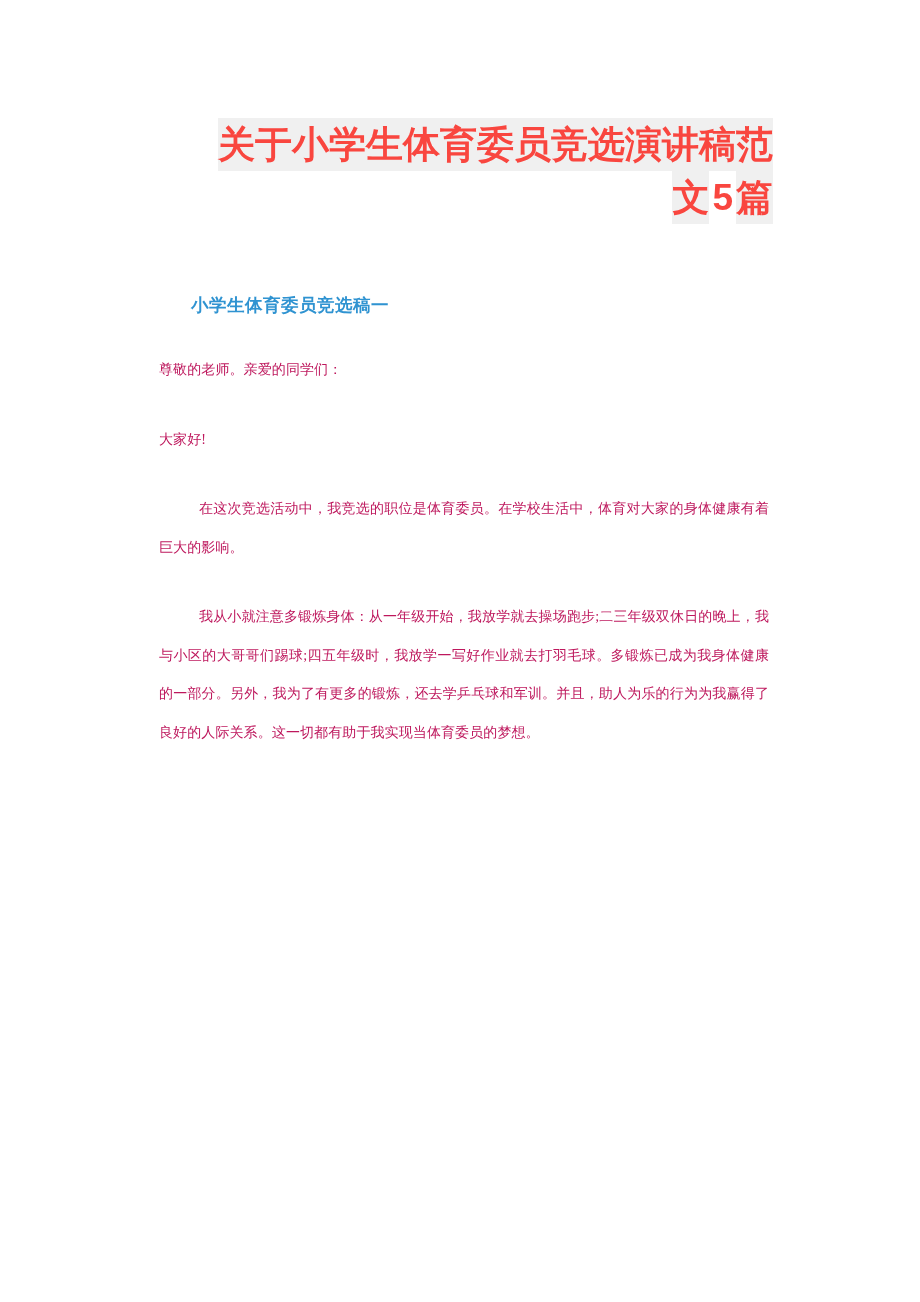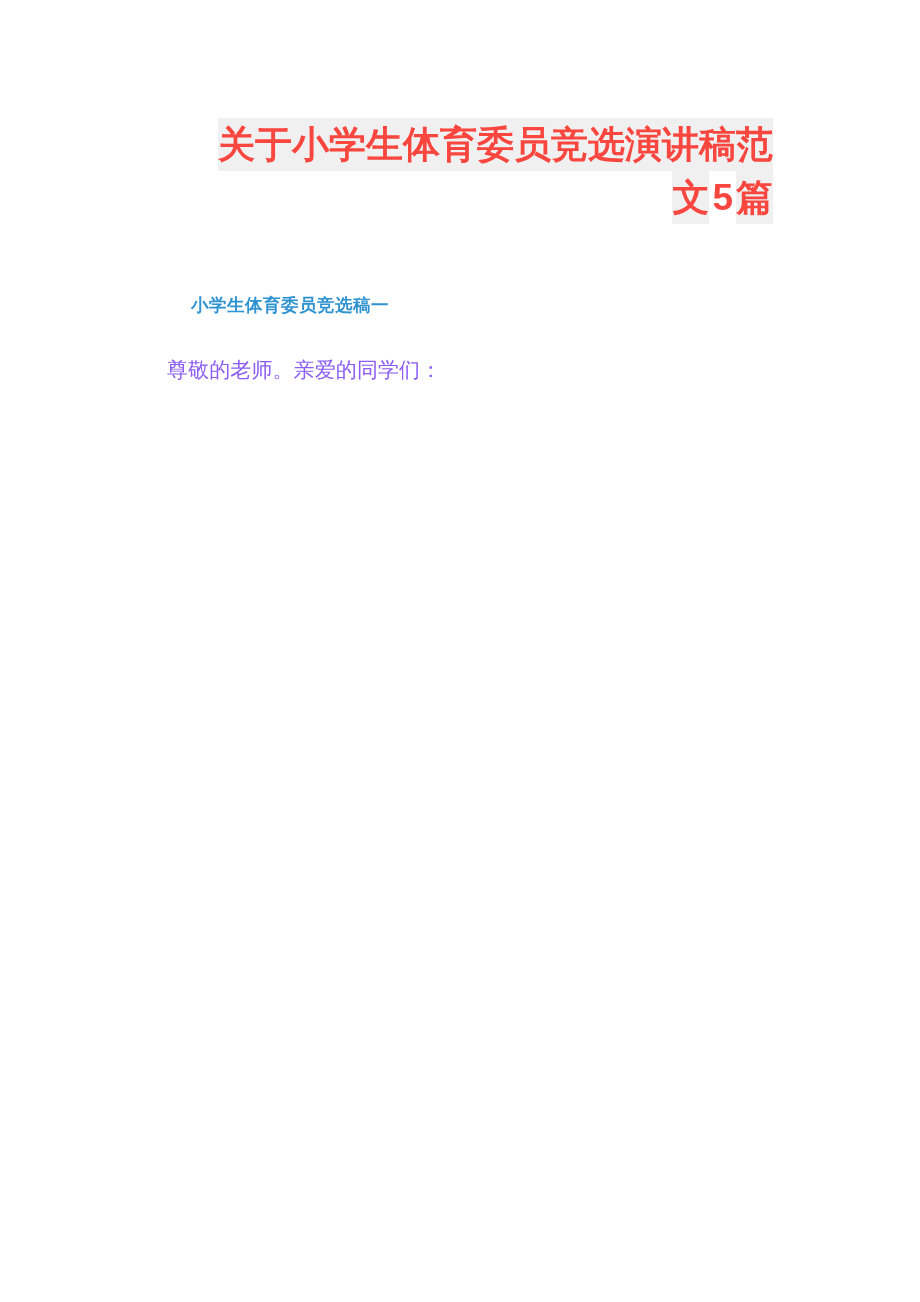--- a/index.html
+++ b/index.html
@@ -63,26 +63,26 @@
     font-family: Liberation Serif, serif;
     font-weight: bold;
     font-size: 17.5px;
     line-height: 30px;
     color: #2f93d1;
     letter-spacing: 0.5px;
   }
 
   
   .para {
-    margin: 12px;
+    margin: 4px;
     padding: 0;
     font-family: "Liberation Serif", "DejaVu Serif", serif;
-    font-size: 21px;
+    font-size: 14px;
     line-height: 38.5px;
-    color: #8b5cf6;
+    color: #be185d;
     text-align: justify;
     text-justify: inter-ideograph;
     word-break: break-all;
     letter-spacing: 0.1px;
   }
   .para.gap-lg { margin-top: 31px; }
   .para.gap-md { margin-top: 31px; }
   .para.indent-2 { text-indent: 40px; }
   .para.indent-3 { text-indent: 56px; }
 </style>
@@ -94,18 +94,21 @@
 
     <h1 class="doc-title">
       <span class="title-line1"><span class="ch">关</span><span class="ch">于</span><span class="ch">小</span><span class="ch">学</span><span class="ch">生</span><span class="ch">体</span><span class="ch">育</span><span class="ch">委</span><span class="ch">员</span><span class="ch">竞</span><span class="ch">选</span><span class="ch">演</span><span class="ch">讲</span><span class="ch">稿</span><span class="ch">范</span></span><br>
       <span class="ch">文</span><span class="ch num">5</span><span class="ch">篇</span>
     </h1>
 
     <h2 class="section-head">小学生体育委员竞选稿一</h2>
 
     <p class="para gap-lg">尊敬的老师。亲爱的同学们：</p>
 
+    <p class="para gap-md">大家好!</p>
 
+    <p class="para gap-md indent-2">在这次竞选活动中，我竞选的职位是体育委员。在学校生活中，体育对大家的身体健康有着巨大的影响。</p>
 
+    <p class="para gap-md indent-2">我从小就注意多锻炼身体：从一年级开始，我放学就去操场跑步;二三年级双休日的晚上，我与小区的大哥哥们踢球;四五年级时，我放学一写好作业就去打羽毛球。多锻炼已成为我身体健康的一部分。另外，我为了有更多的锻炼，还去学乒乓球和军训。并且，助人为乐的行为为我赢得了良好的人际关系。这一切都有助于我实现当体育委员的梦想。</p>
 
 
   </div>
 </div>
 
 </body></html>

